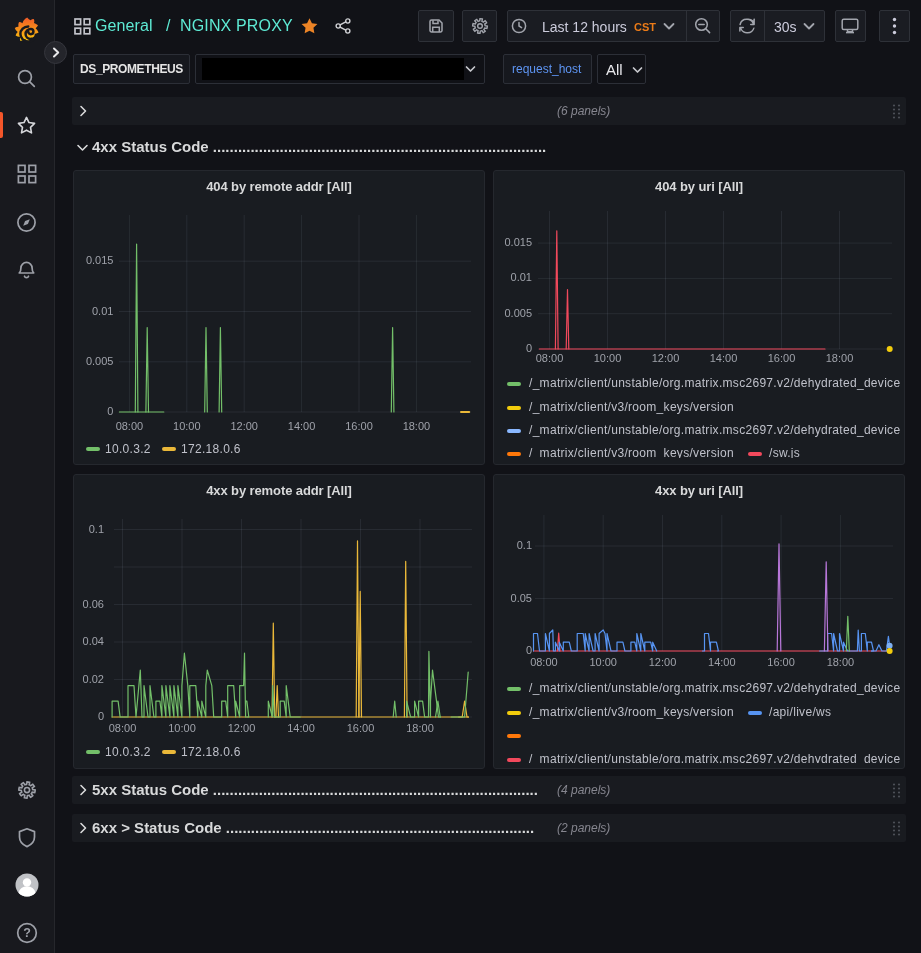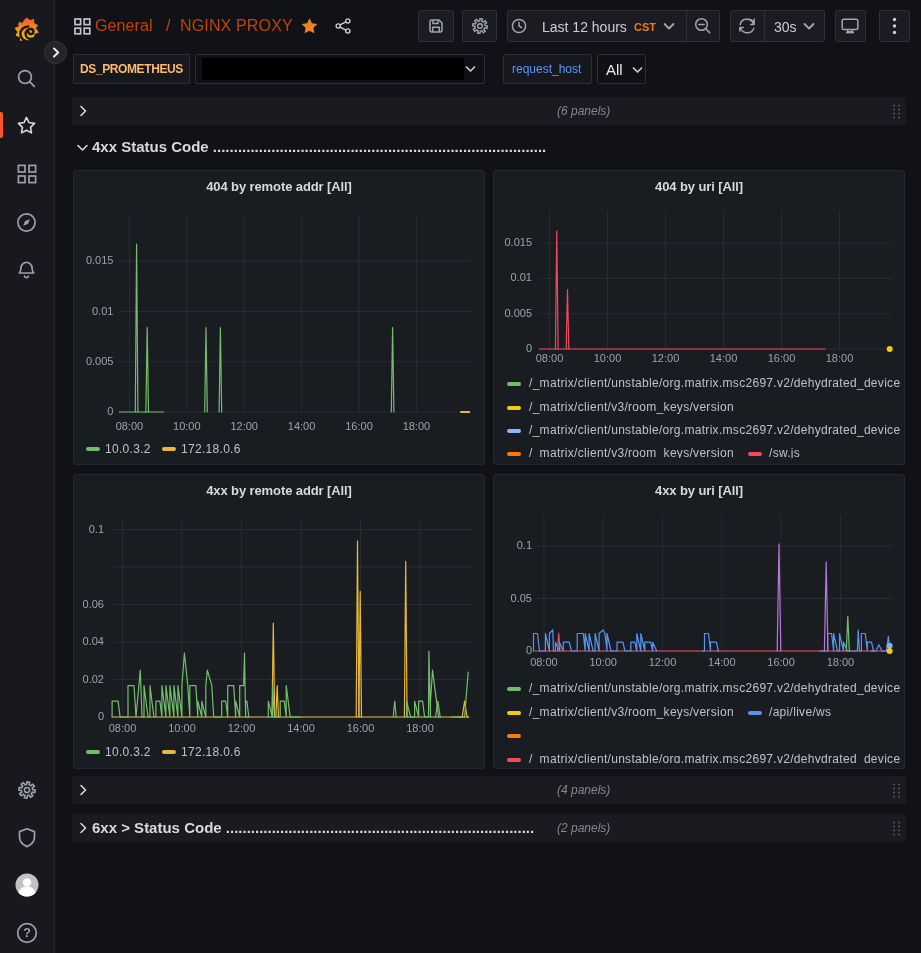--- a/index.html
+++ b/index.html
@@ -4,25 +4,25 @@
 <style>
   * { margin:0; padding:0; box-sizing:border-box; }
   html,body { width:921px; height:953px; background:#111217; overflow:hidden;
     font-family:"Liberation Sans", sans-serif; }
   .abs { position:absolute; }
   #app { position:relative; width:921px; height:953px; }
   
   #sidebar { position:absolute; left:0; top:0; width:55px; height:953px; background:#18191e;
     border-right:1px solid #26272c; }
   
-  .crumb { color:#c2410c; font-size:16px; }
+  .crumb { color:#5eead4; font-size:16px; }
   .tbtn { position:absolute; background:#1a1c22; border:1px solid #2e3138; border-radius:2px; }
   
   .subbox { position:absolute; top:54px; height:30px; border:1px solid #2c2f37; border-radius:2px; }
-  .sublabel { background:#16181e; color:#fdba74; font-weight:bold; font-size:12px;
+  .sublabel { background:#16181e; color:#e5e5e5; font-weight:bold; font-size:12px;
      display:flex; align-items:center; justify-content:center; }
   
   .rowstrip { position:absolute; left:72px; width:834px; height:28px; background:#191b20; border-radius:2px; }
   .rowtitle { position:absolute; font-size:15px; font-weight:bold; color:#d8d9da; white-space:nowrap; overflow:hidden; }
   .rowcount { position:absolute; font-size:12px; font-style:italic; color:#86868f; white-space:nowrap; }
   
   .panel { position:absolute; width:412px; height:295px; background:#191c21;
     border:1px solid #25282e; border-radius:3px; overflow:hidden; }
   .ptitle { position:absolute; left:0; top:8px; width:100%; text-align:center;
     font-size:13px; font-weight:bold; color:#d8d9da; letter-spacing:-0.1px;}
@@ -398,20 +398,21 @@
     <div class="legrow" style="top:277px;left:35px">
           <span class="leg" style="left:0;top:0">/_matrix/client/unstable/org.matrix.msc2697.v2/dehydrated_device</span>
         </div>
   </div>
 </div>
 
 <div class="rowstrip" style="top:776px"></div>
 <svg class="abs" style="left:77px;top:784px" width="12" height="12" viewBox="0 0 12 12">
       <path d="M4 1.5 L8.5 6 L4 10.5" fill="none" stroke="#d8d9da" stroke-width="1.6" stroke-linecap="round" stroke-linejoin="round"></path>
     </svg>
+<div class="rowtitle" style="left:92px;top:776px;height:28px;line-height:28px">5xx Status Code&nbsp;..............................................................................</div>
 <div class="rowcount" style="left:557px;top:783px">(4 panels)</div>
 <svg class="abs" style="left:891px;top:783px" width="12" height="15" viewBox="0 0 12 15">
       <circle cx="3" cy="1.5" r="1.1" fill="#4d5057"></circle>
       <circle cx="3" cy="5.5" r="1.1" fill="#4d5057"></circle>
       <circle cx="3" cy="9.5" r="1.1" fill="#4d5057"></circle>
       <circle cx="3" cy="13.5" r="1.1" fill="#4d5057"></circle>
       <circle cx="8" cy="1.5" r="1.1" fill="#4d5057"></circle>
       <circle cx="8" cy="5.5" r="1.1" fill="#4d5057"></circle>
       <circle cx="8" cy="9.5" r="1.1" fill="#4d5057"></circle>
       <circle cx="8" cy="13.5" r="1.1" fill="#4d5057"></circle>

